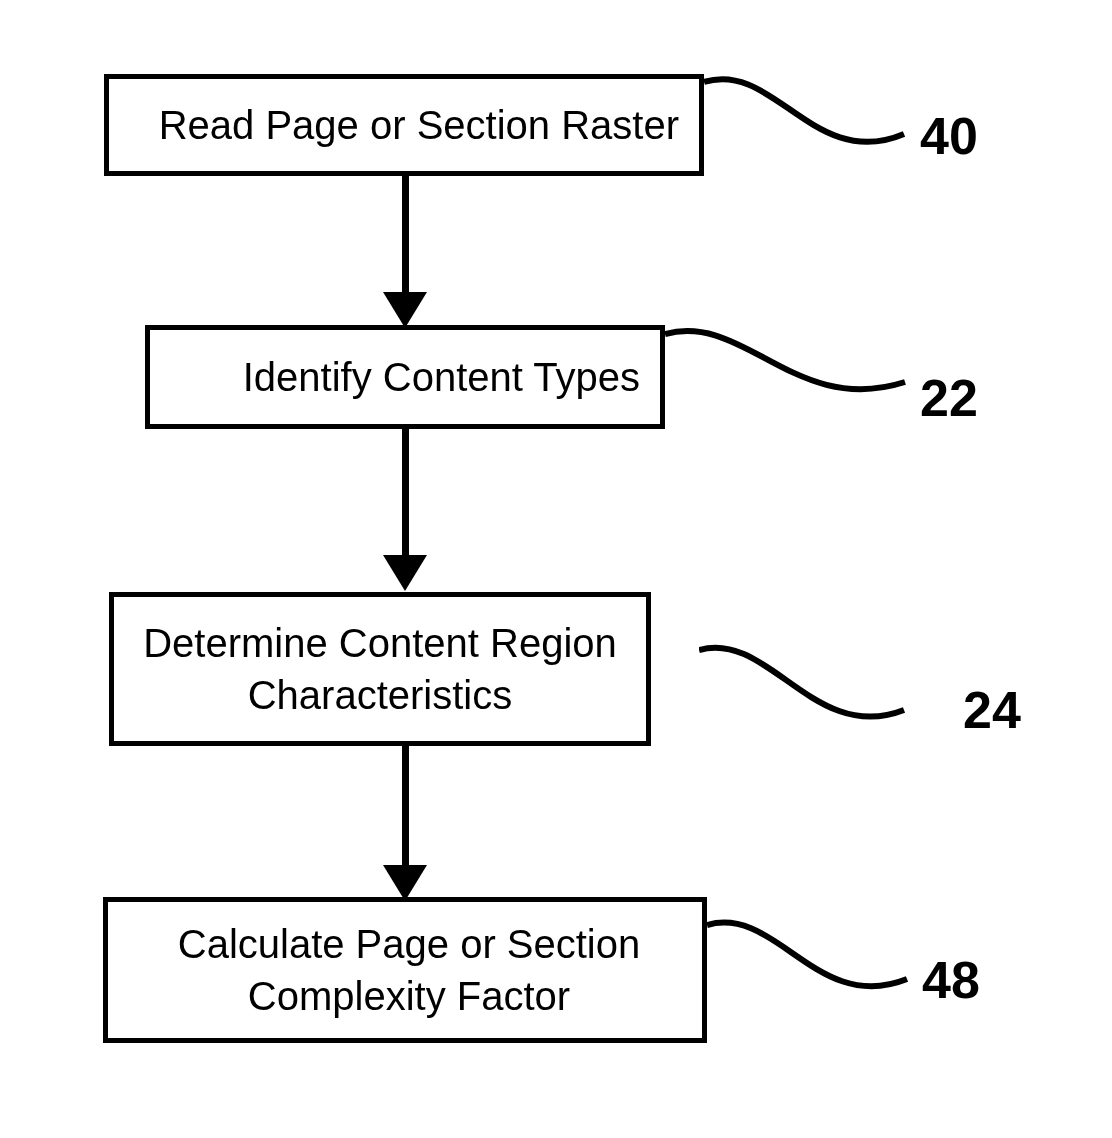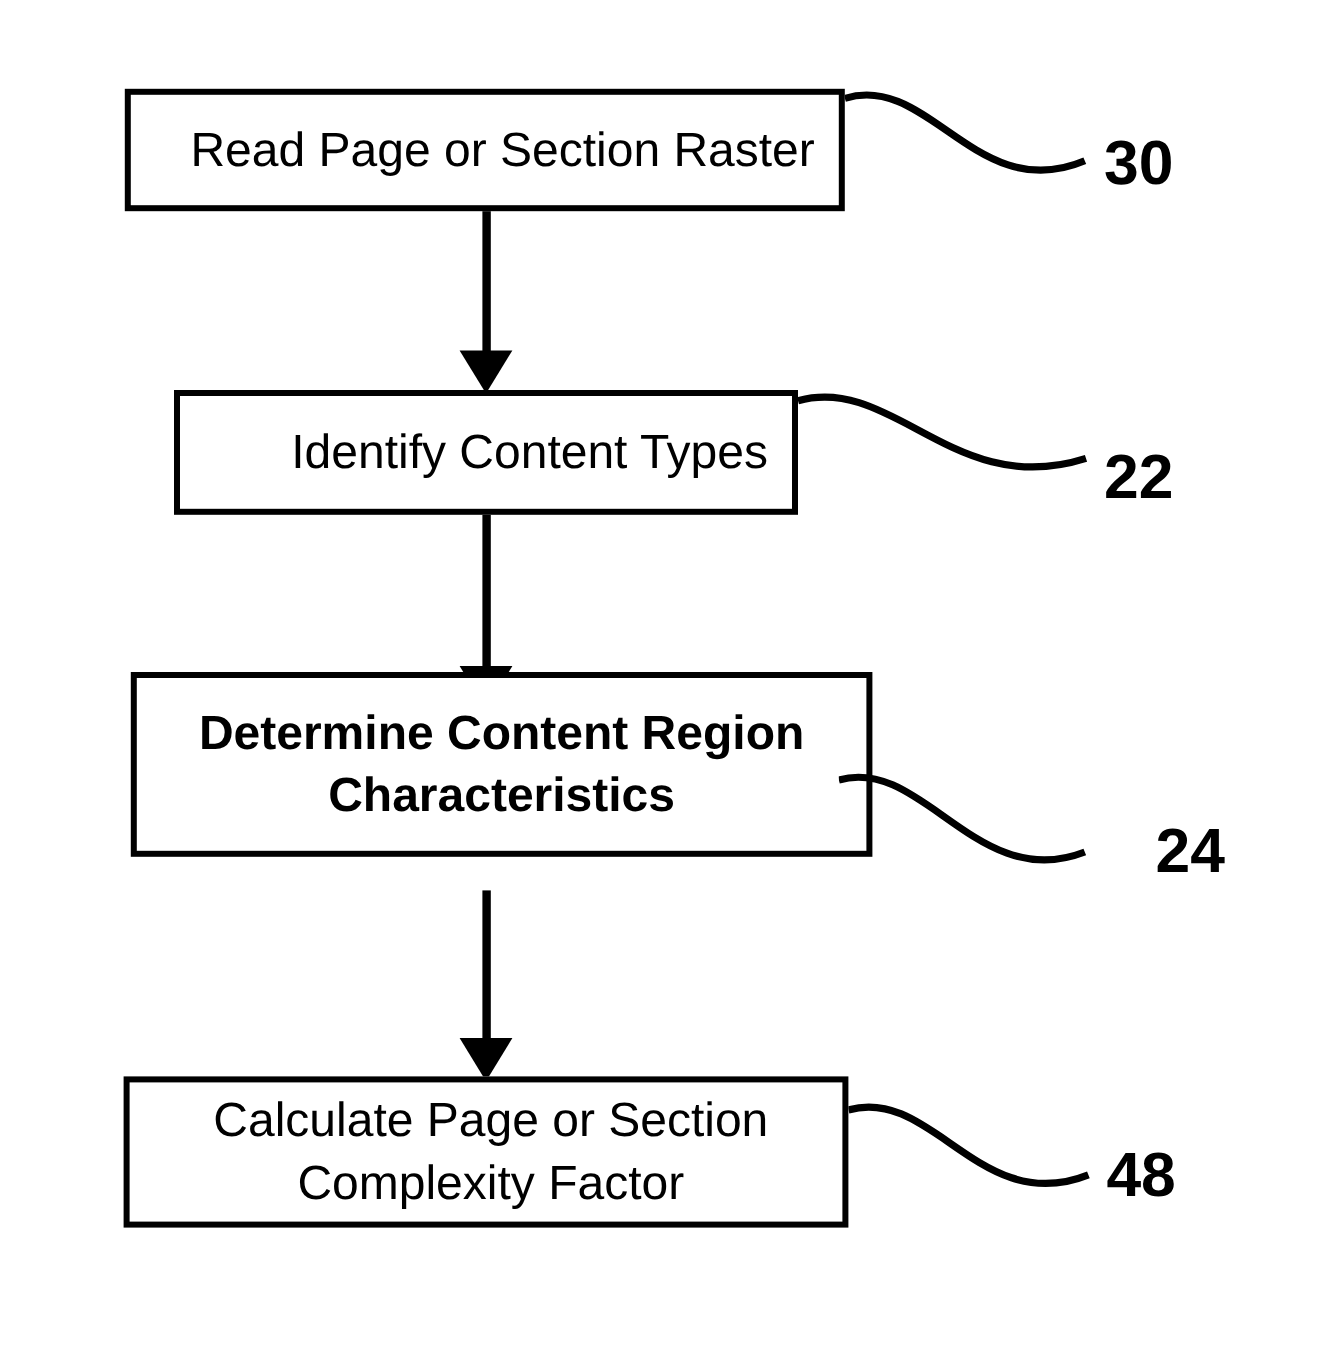--- a/index.html
+++ b/index.html
@@ -38,30 +38,29 @@
       height: 102px;
     }
     .box2 {
       left: 145px;
       top: 325px;
       width: 520px;
       height: 104px;
     }
     .box3 {
       left: 109px;
-      top: 560px;
-      width: 618px;
+      top: 592px;
+      width: 542px;
       height: 154px;
-      font-weight: bold;
     }
     .box4 {
       left: 103px;
       top: 897px;
       width: 604px;
-      height: 126px;
+      height: 146px;
       padding-left: 28px;
     }
     .arrow {
       position: absolute;
       left: 50%;
       transform: translateX(-50%);
     }
     .arrow-line {
       background: #000;
       width: 7px;
@@ -113,21 +112,21 @@
 
 <div class="diagram">
 
   <div class="flow-box box1">
     <span>Read Page or Section Raster</span>
   </div>
 
   <svg class="connector" style="left:704px; top:72px; width:210px; height:90px;">
     <path d="M 0 10 C 70 -12, 110 100, 200 62" stroke="#000" stroke-width="6" fill="none"></path>
   </svg>
-  <div class="label" style="left:920px; top:106px;">30</div>
+  <div class="label" style="left:920px; top:106px;">40</div>
 
   <div class="arrow arrow1">
     <div class="arrow-line"></div>
     <div class="arrow-head"></div>
   </div>
 
   <div class="flow-box box2">
     <span>Identify Content Types</span>
   </div>
 

